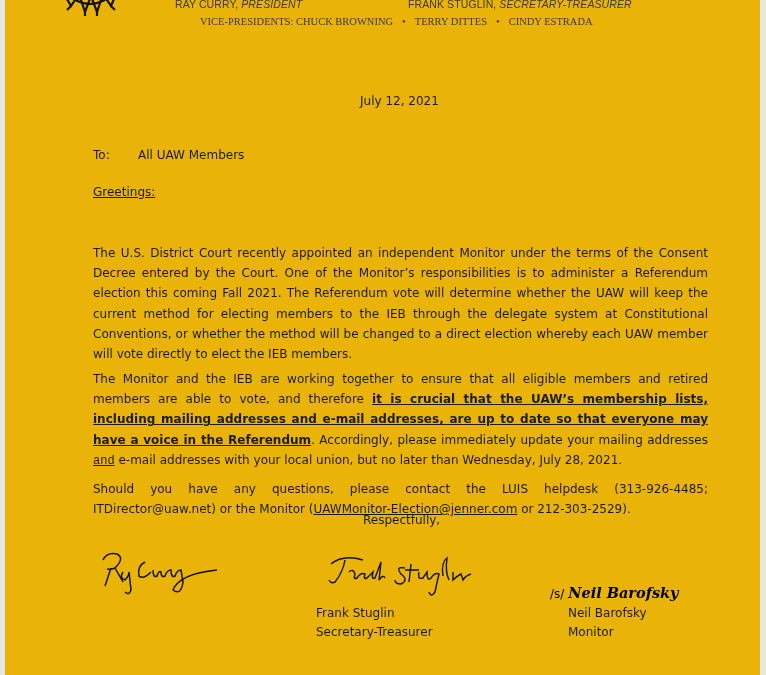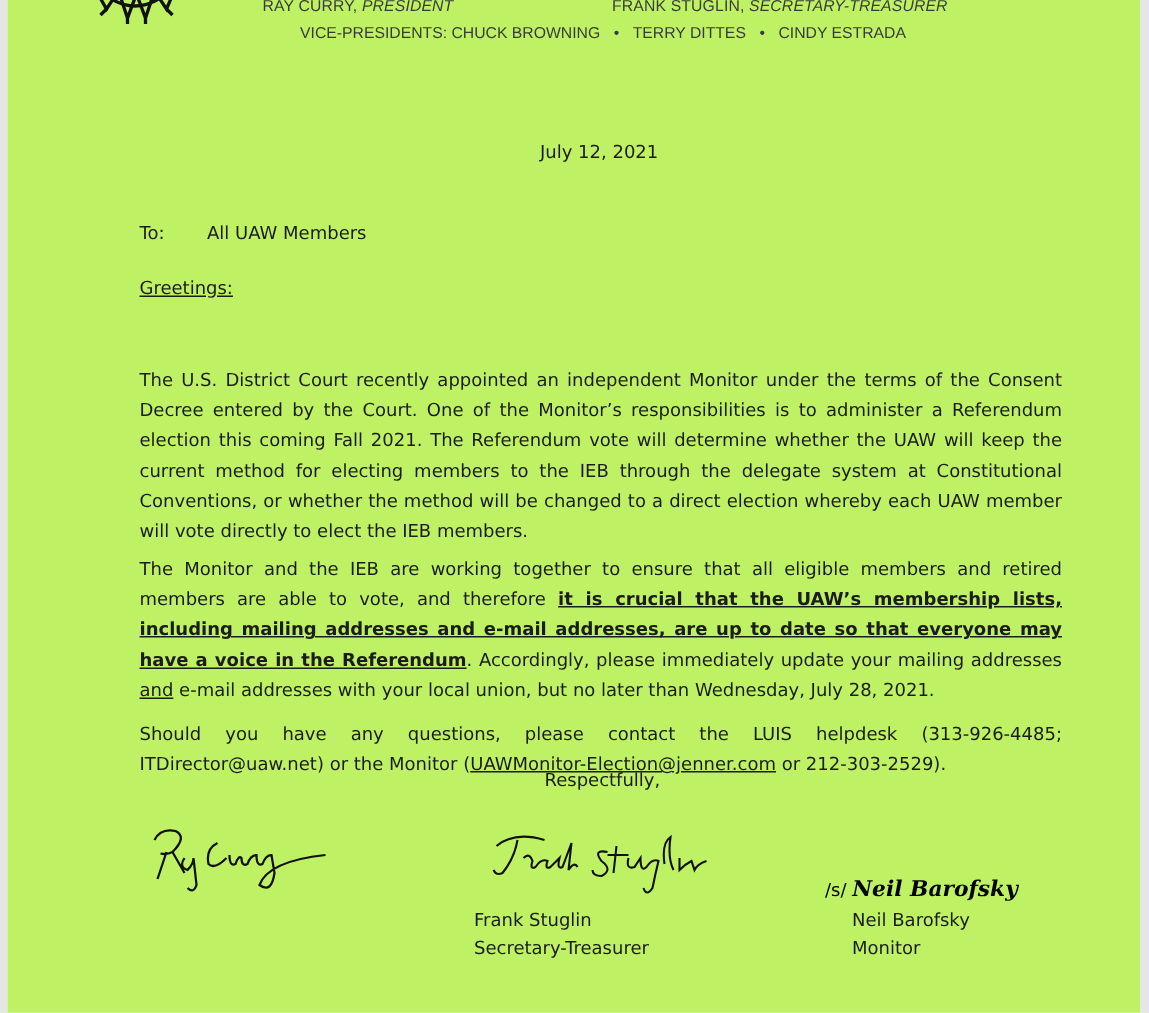--- a/index.html
+++ b/index.html
@@ -4,42 +4,42 @@
 <style>
   html, body { margin: 0; padding: 0; }
   body {
     width: 766px; height: 675px; overflow: hidden;
     background: #ffffff;
     font-family: "Liberation Sans", sans-serif;
     position: relative;
   }
   .edge-left { position: absolute; left: 0; top: 0; width: 5px; height: 675px; background: #e6e6e6; }
   .edge-right { position: absolute; right: 0; top: 0; width: 6px; height: 675px; background: #e6e6e6; }
-  .page { position: absolute; left: 5px; top: 0; width: 755px; height: 675px; background: #bef264; }
+  .page { position: absolute; left: 5px; top: 0; width: 755px; height: 675px; background: #eab308; }
 
   .logo { position: absolute; left: 50px; top: -26px; width: 70px; height: 44px; }
 
   .hdr-row1 { position: absolute; top: -2px; left: 0; width: 100%; height: 14px; font-size: 10.5px; color: #3a3a3a; letter-spacing: 0.1px; }
   .hdr-pres { position: absolute; left: 170px; }
   .hdr-sec { position: absolute; left: 403px; }
   .hdr-pres i, .hdr-sec i { font-style: italic; }
-  .hdr-row2 { position: absolute; top: 16px; left: 195px; font-size: 10.5px; color: #3a3a3a; white-space: nowrap; }
+  .hdr-row2 { position: absolute; top: 16px; left: 195px; font-size: 10.5px; color: #3a3a3a; white-space: nowrap; font-family: Liberation Serif, serif; }
   .dot { display: inline-block; margin: 0 9px; }
 
   .body-text { font-family: "DejaVu Sans", sans-serif; font-size: 12px; color: #1c1c1c; }
   .date { position: absolute; top: 94px; left: 355px; }
   .to { position: absolute; top: 148px; left: 88px; }
   .to-label { display: inline-block; width: 45px; }
   .greet { position: absolute; top: 185px; left: 88px; text-decoration: underline; }
 
   .para { position: absolute; left: 88px; width: 615px; line-height: 20.2px; text-align: justify; margin-top: 24px; }
   .p1 { top: 219px; }
   .p2 { top: 345px; }
   .p3 { top: 455px; }
-  .u { text-decoration: underline; }
+  .u { text-decoration: underline; font-family: Liberation Mono, monospace; }
   .bu { font-weight: bold; text-decoration: underline; }
   .link { text-decoration: underline; color: #1c1c1c; }
 
   .resp { position: absolute; top: 513px; left: 358px; }
 
   .sig { position: absolute; }
   .sig-curry { left: 92px; top: 548px; width: 130px; height: 50px; }
   .sig-stuglin { left: 318px; top: 552px; width: 160px; height: 50px; }
   .sig-barofsky { position: absolute; left: 545px; top: 584px; font-size: 12px; white-space: nowrap; }
   .sig-barofsky .s { font-family: "DejaVu Sans", sans-serif; }

